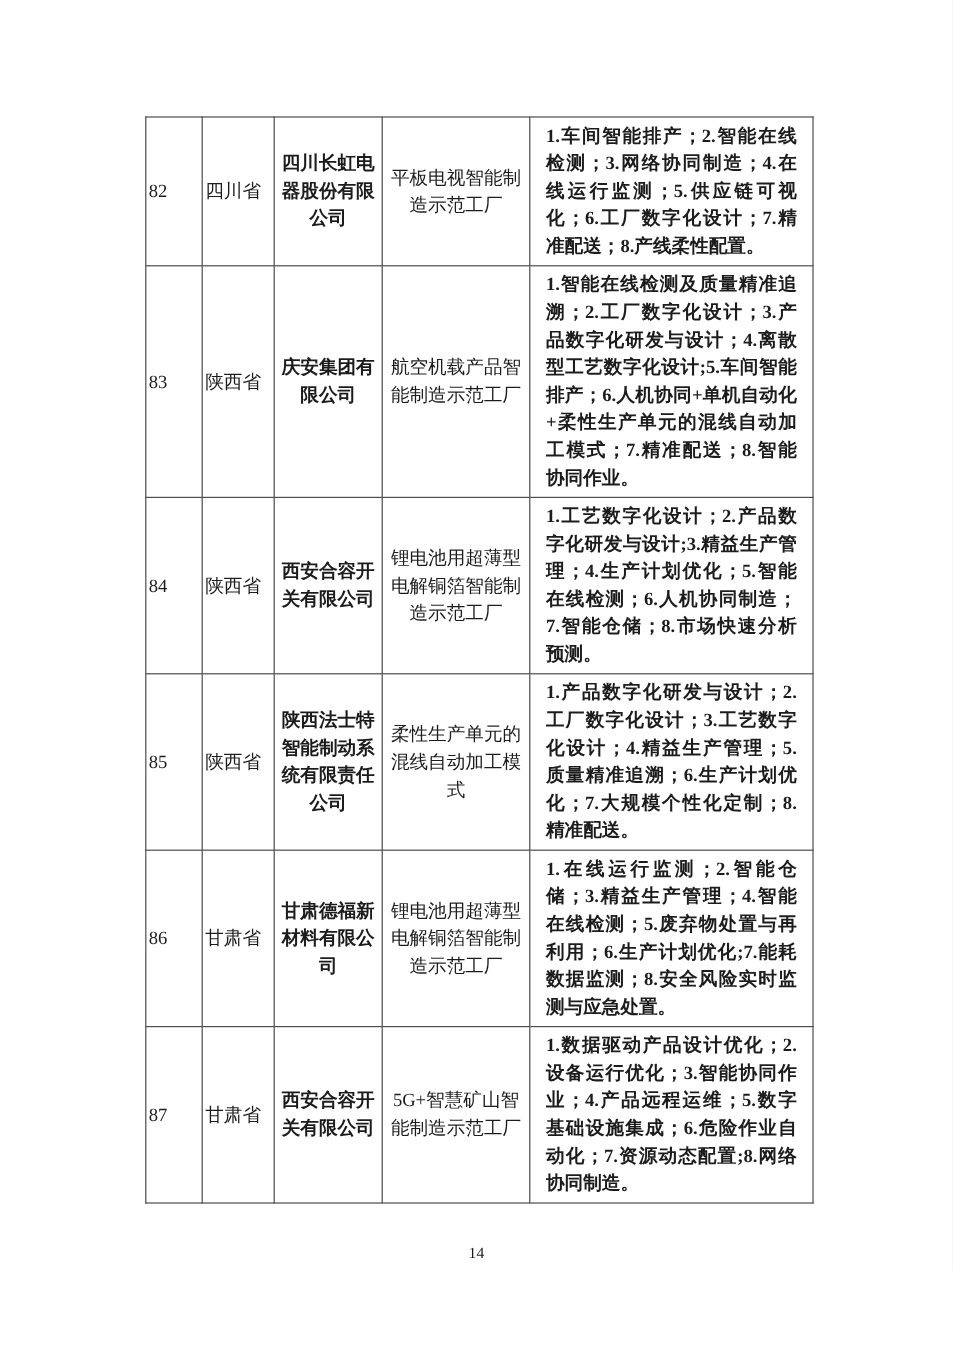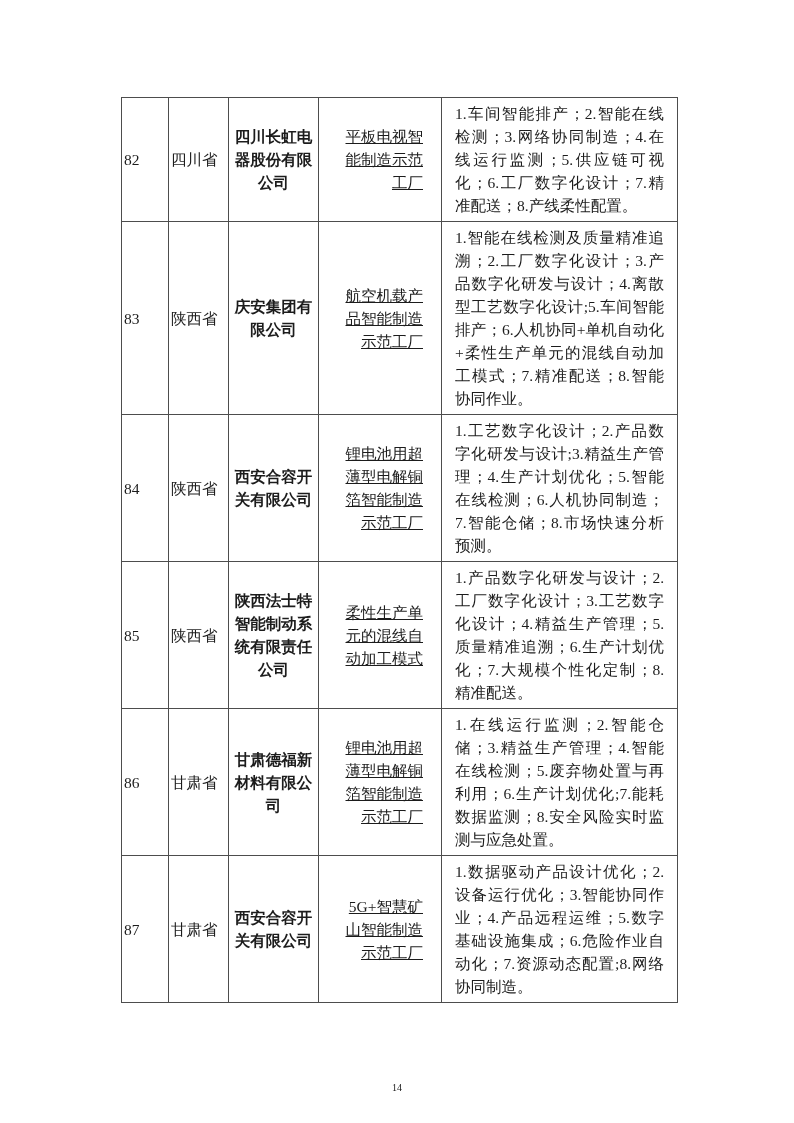--- a/index.html
+++ b/index.html
@@ -31,31 +31,30 @@
     border: 1px solid var(--border-color, #4d4d4d);
     font-size: 15.5px;
     line-height: 23px;
     vertical-align: middle;
     padding: 4px 2px;
     word-break: break-all;
   }
   td.cell.num      { text-align: left; }
   td.cell.prov     { text-align: left; }
   td.cell.comp     { text-align: center; padding: 4px 5px; font-weight: bold; }
-  td.cell.fact     { text-align: right; padding: 4px 18px; text-decoration: underline; }
-  td.cell.scen     { text-align: justify; text-justify: inter-character; padding: 4px 13px; }
+  td.cell.fact     { text-align: center; padding: 4px 6px; }
+  td.cell.scen     { text-align: justify; text-justify: inter-character; padding: 4px 13px; font-weight: bold; }
   .page-number {
     position: absolute;
     left: 0;
     top: 1036px;
     width: 100%;
     text-align: center;
-    font-size: 10px;
+    font-size: 13px;
     color: var(--text-color, #1c1c1c);
-    margin-top: 46px;
   }
 </style>
 </head>
 <body>
 
 <div class="page" style="--page-bg: #ffffff; --border-color: #4d4d4d; --text-color: #1c1c1c;">
 
   <table class="doc-table">
     <colgroup>
       <col class="c-index">

